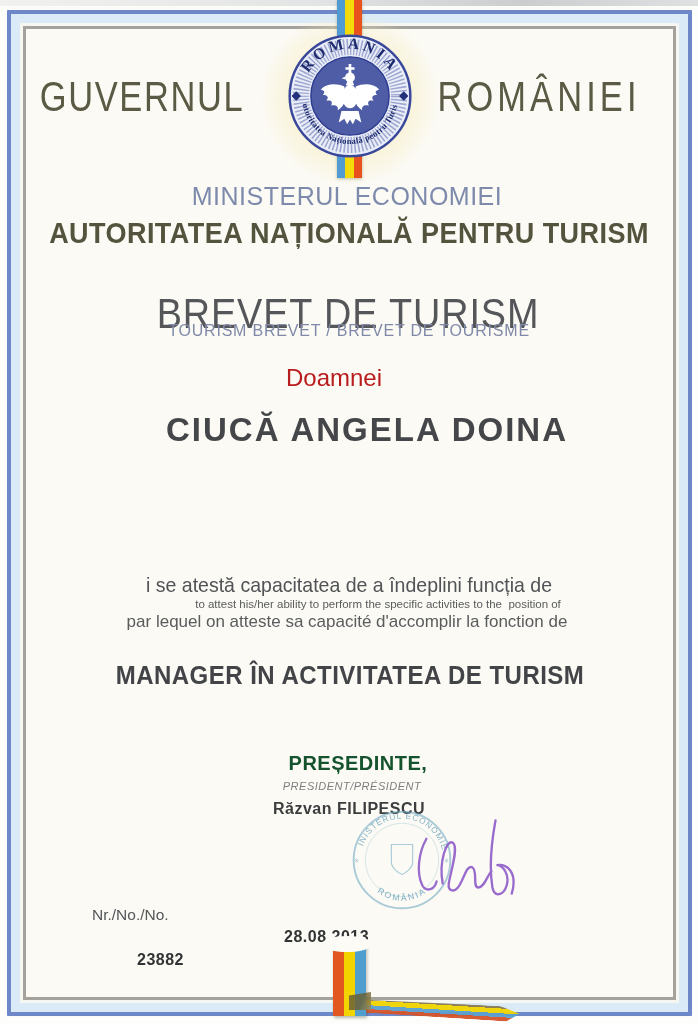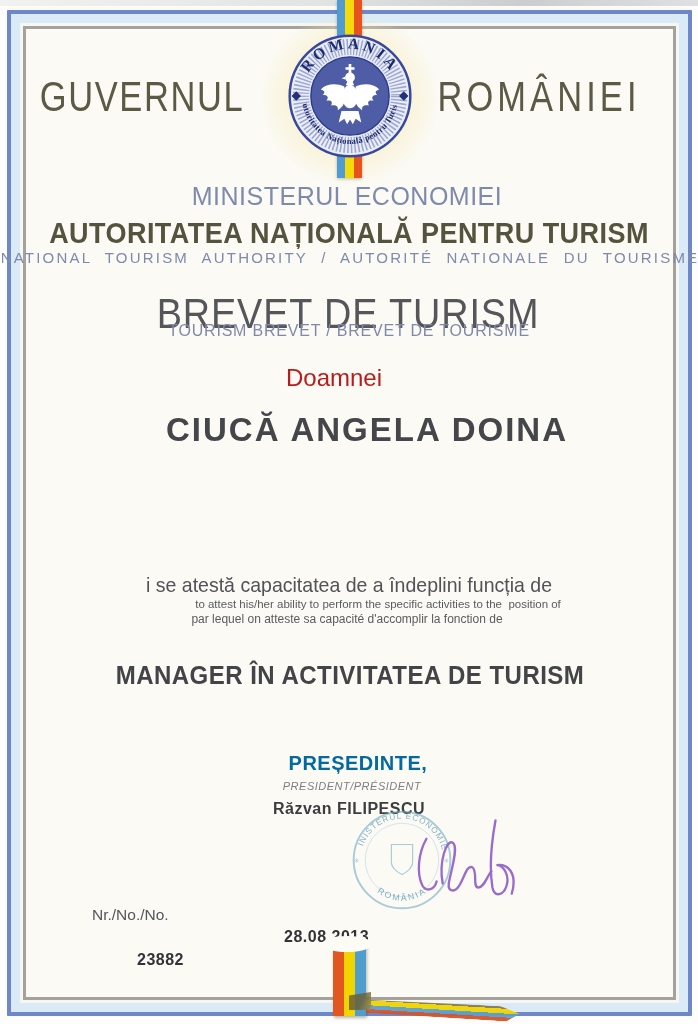--- a/index.html
+++ b/index.html
@@ -87,35 +87,34 @@
     <text font-family="Liberation Serif,serif" font-size="9" font-weight="bold" letter-spacing="0.4" fill="#1d2a6e">
       <textPath href="#sealArcBottom" startOffset="50%" text-anchor="middle">Autoritatea Națională pentru Turism</textPath>
     </text>
   </svg>
 
   <div class="t olive" style="left:142px;top:76px;font-size:42px;letter-spacing:2px;transform:translateX(-50%) scaleX(0.82);">GUVERNUL</div>
   <div class="t olive" style="left:539px;top:76px;font-size:42px;letter-spacing:5px;transform:translateX(-50%) scaleX(0.82);">ROMÂNIEI</div>
 
   <div class="t bluegray" style="left:347px;top:184px;font-size:25px;letter-spacing:0.5px;">MINISTERUL ECONOMIEI</div>
   <div class="t" style="left:349px;top:218px;font-size:30px;font-weight:bold;letter-spacing:0.5px;color:#54533d;transform:translateX(-50%) scaleX(0.9);">AUTORITATEA NAȚIONALĂ PENTRU TURISM</div>
-  <div class="t bluegray" style="left:350px;top:250px;font-size:15px;letter-spacing:2.2px;word-spacing:7px;">NATIONAL TOURISM AUTHORITY / AUTORITÉ NATIONALE DU TOURISME</div>
 
   <div class="t" style="left:348px;top:292px;font-size:43px;letter-spacing:1px;color:#55565a;transform:translateX(-50%) scaleX(0.88);">BREVET DE TURISM</div>
   <div class="t" style="left:349px;top:323px;font-size:16px;letter-spacing:0.8px;color:#8089a9;">TOURISM BREVET / BREVET DE TOURISME</div>
 
   <div class="t" style="left:334px;top:366px;font-size:24px;color:#b91c1c;">Doamnei</div>
   <div class="t" style="left:343px;top:413px;font-size:33px;font-weight:bold;letter-spacing:2px;color:#454649;margin-left:24px;">CIUCĂ ANGELA DOINA</div>
 
   <div class="t" style="left:349px;top:574px;font-size:21px;color:#515356;transform:translateX(-50%) scaleX(0.93);">i se atestă capacitatea de a îndeplini funcția de</div>
   <div class="t pre" style="left:348px;top:599px;font-size:11.5px;color:#5a5b5d;">to attest his/her ability to perform the specific activities to the  position of</div>
-  <div class="t" style="left:347px;top:613px;font-size:12px;color:#5a5b5d;">par lequel on atteste sa capacité d'accomplir la fonction de</div>
+  <div class="t" style="left:347px;top:613px;font-size:17px;color:#5a5b5d;">par lequel on atteste sa capacité d'accomplir la fonction de</div>
 
   <div class="t" style="left:350px;top:663px;font-size:25px;font-weight:bold;letter-spacing:0.5px;color:#434447;transform:translateX(-50%) scaleX(0.96);">MANAGER ÎN ACTIVITATEA DE TURISM</div>
 
-  <div class="t" style="left:352px;top:753px;font-size:20px;font-weight:bold;letter-spacing:0.5px;color:#0369a1;padding-left:12px;">PREȘEDINTE,</div>
+  <div class="t" style="left:352px;top:753px;font-size:20px;font-weight:bold;letter-spacing:0.5px;color:#14532d;padding-left:12px;">PREȘEDINTE,</div>
   <div class="t" style="left:352px;top:781px;font-size:11px;font-style:italic;letter-spacing:0.5px;color:#7d7e80;">PRESIDENT/PRÉSIDENT</div>
   <div class="t" style="left:349px;top:801px;font-size:16px;font-weight:bold;letter-spacing:0.5px;color:#3c3d3f;">Răzvan FILIPESCU</div>
 
   <svg class="stamp" viewBox="0 0 120 120" aria-hidden="true">
     <defs>
       <path id="stampArcTop" d="M 18.5,48.9 A 43,43 0 0 1 101.5,48.9"></path>
       <path id="stampArcBottom" d="M 20.5,74.4 A 42,42 0 0 0 99.5,74.4"></path>
     </defs>
     <g stroke="#6fa9c2" fill="none" opacity="0.58">
       <circle cx="60" cy="60" r="50" stroke-width="2"></circle>

